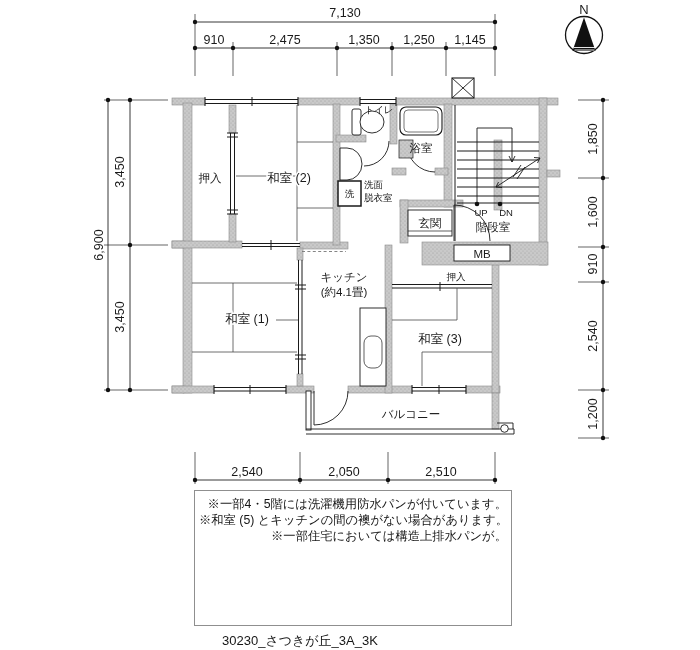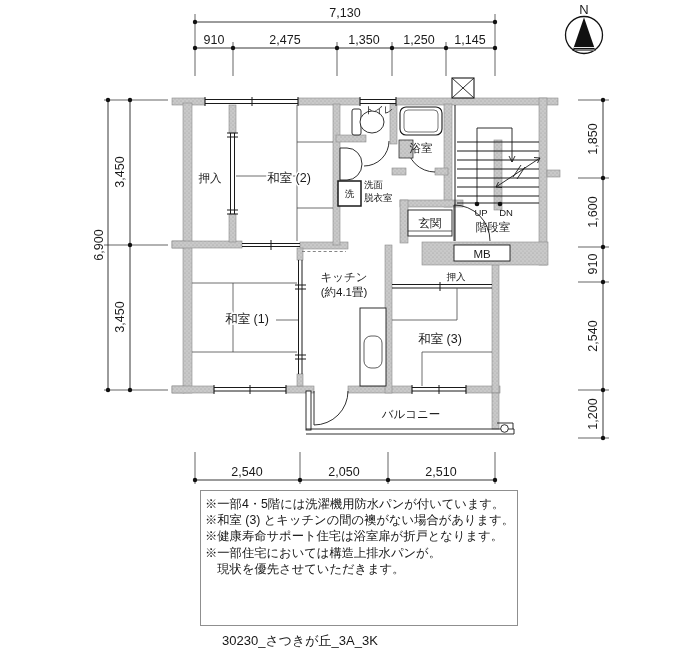--- a/index.html
+++ b/index.html
@@ -4,22 +4,22 @@
 <style>
   html,body{margin:0;padding:0;background:#ffffff;}
   body{width:700px;height:650px;position:relative;overflow:hidden;
        font-family:"Liberation Sans",sans-serif;color:#111;}
   #stage{position:absolute;left:0;top:0;width:700px;height:650px;}
   svg text{fill:#1a1a1a;}
   .dimnum{font-size:12.5px;}
   .rlabel{font-size:11.5px;}
   .rlabel-big{font-size:12.5px;paint-order:stroke;stroke:#ffffff;stroke-width:3px;}
   .rlabel-sm{font-size:9.5px;}
-  .notes-box{position:absolute;left:200px;top:490px;width:318px;height:136px;
-             border:1px solid #8f8f8f;box-sizing:border-box;padding:5px 4px 0 4px;}
+  .notes-box{position:absolute;left:194px;top:490px;width:318px;height:136px;
+             border:1px solid #8f8f8f;box-sizing:border-box;padding:5px 4px 0 4px;text-align:right;}
   .note-line{font-size:12.3px;line-height:16.2px;white-space:pre;color:#161616;}
   .plan-id{position:absolute;left:222px;top:632px;font-size:13px;color:#161616;}
 </style>
 </head>
 <body>
 
 <svg id="stage" viewBox="0 0 700 650">
   <defs>
     <pattern id="wallhatch" width="4" height="4" patternUnits="userSpaceOnUse">
       <rect width="4" height="4" fill="#c9c9c9"></rect>
@@ -258,19 +258,17 @@
     <text class="rlabel" x="344" y="281">キッチン</text>
     <text class="rlabel" x="344" y="296">(約4.1畳)</text>
     <text class="rlabel-big" x="247" y="323">和室 (1)</text>
     <text class="rlabel-big" x="440" y="343">和室 (3)</text>
     <text class="rlabel" x="411" y="418">バルコニー</text>
   </g>
 </svg>
 
 <div class="notes-box">
   <div class="note-line">※一部4・5階には洗濯機用防水パンが付いています。</div>
-  <div class="note-line">※和室 (3) とキッチンの間の襖がない場合があります。</div>
-  <div class="note-line">※健康寿命サポート住宅は浴室扉が折戸となります。</div>
+  <div class="note-line">※和室 (5) とキッチンの間の襖がない場合があります。</div>
   <div class="note-line">※一部住宅においては構造上排水パンが。</div>
-  <div class="note-line">　現状を優先させていただきます。</div>
 </div>
 
 <div class="plan-id">30230_さつきが丘_3A_3K</div>
 
 </body></html>

